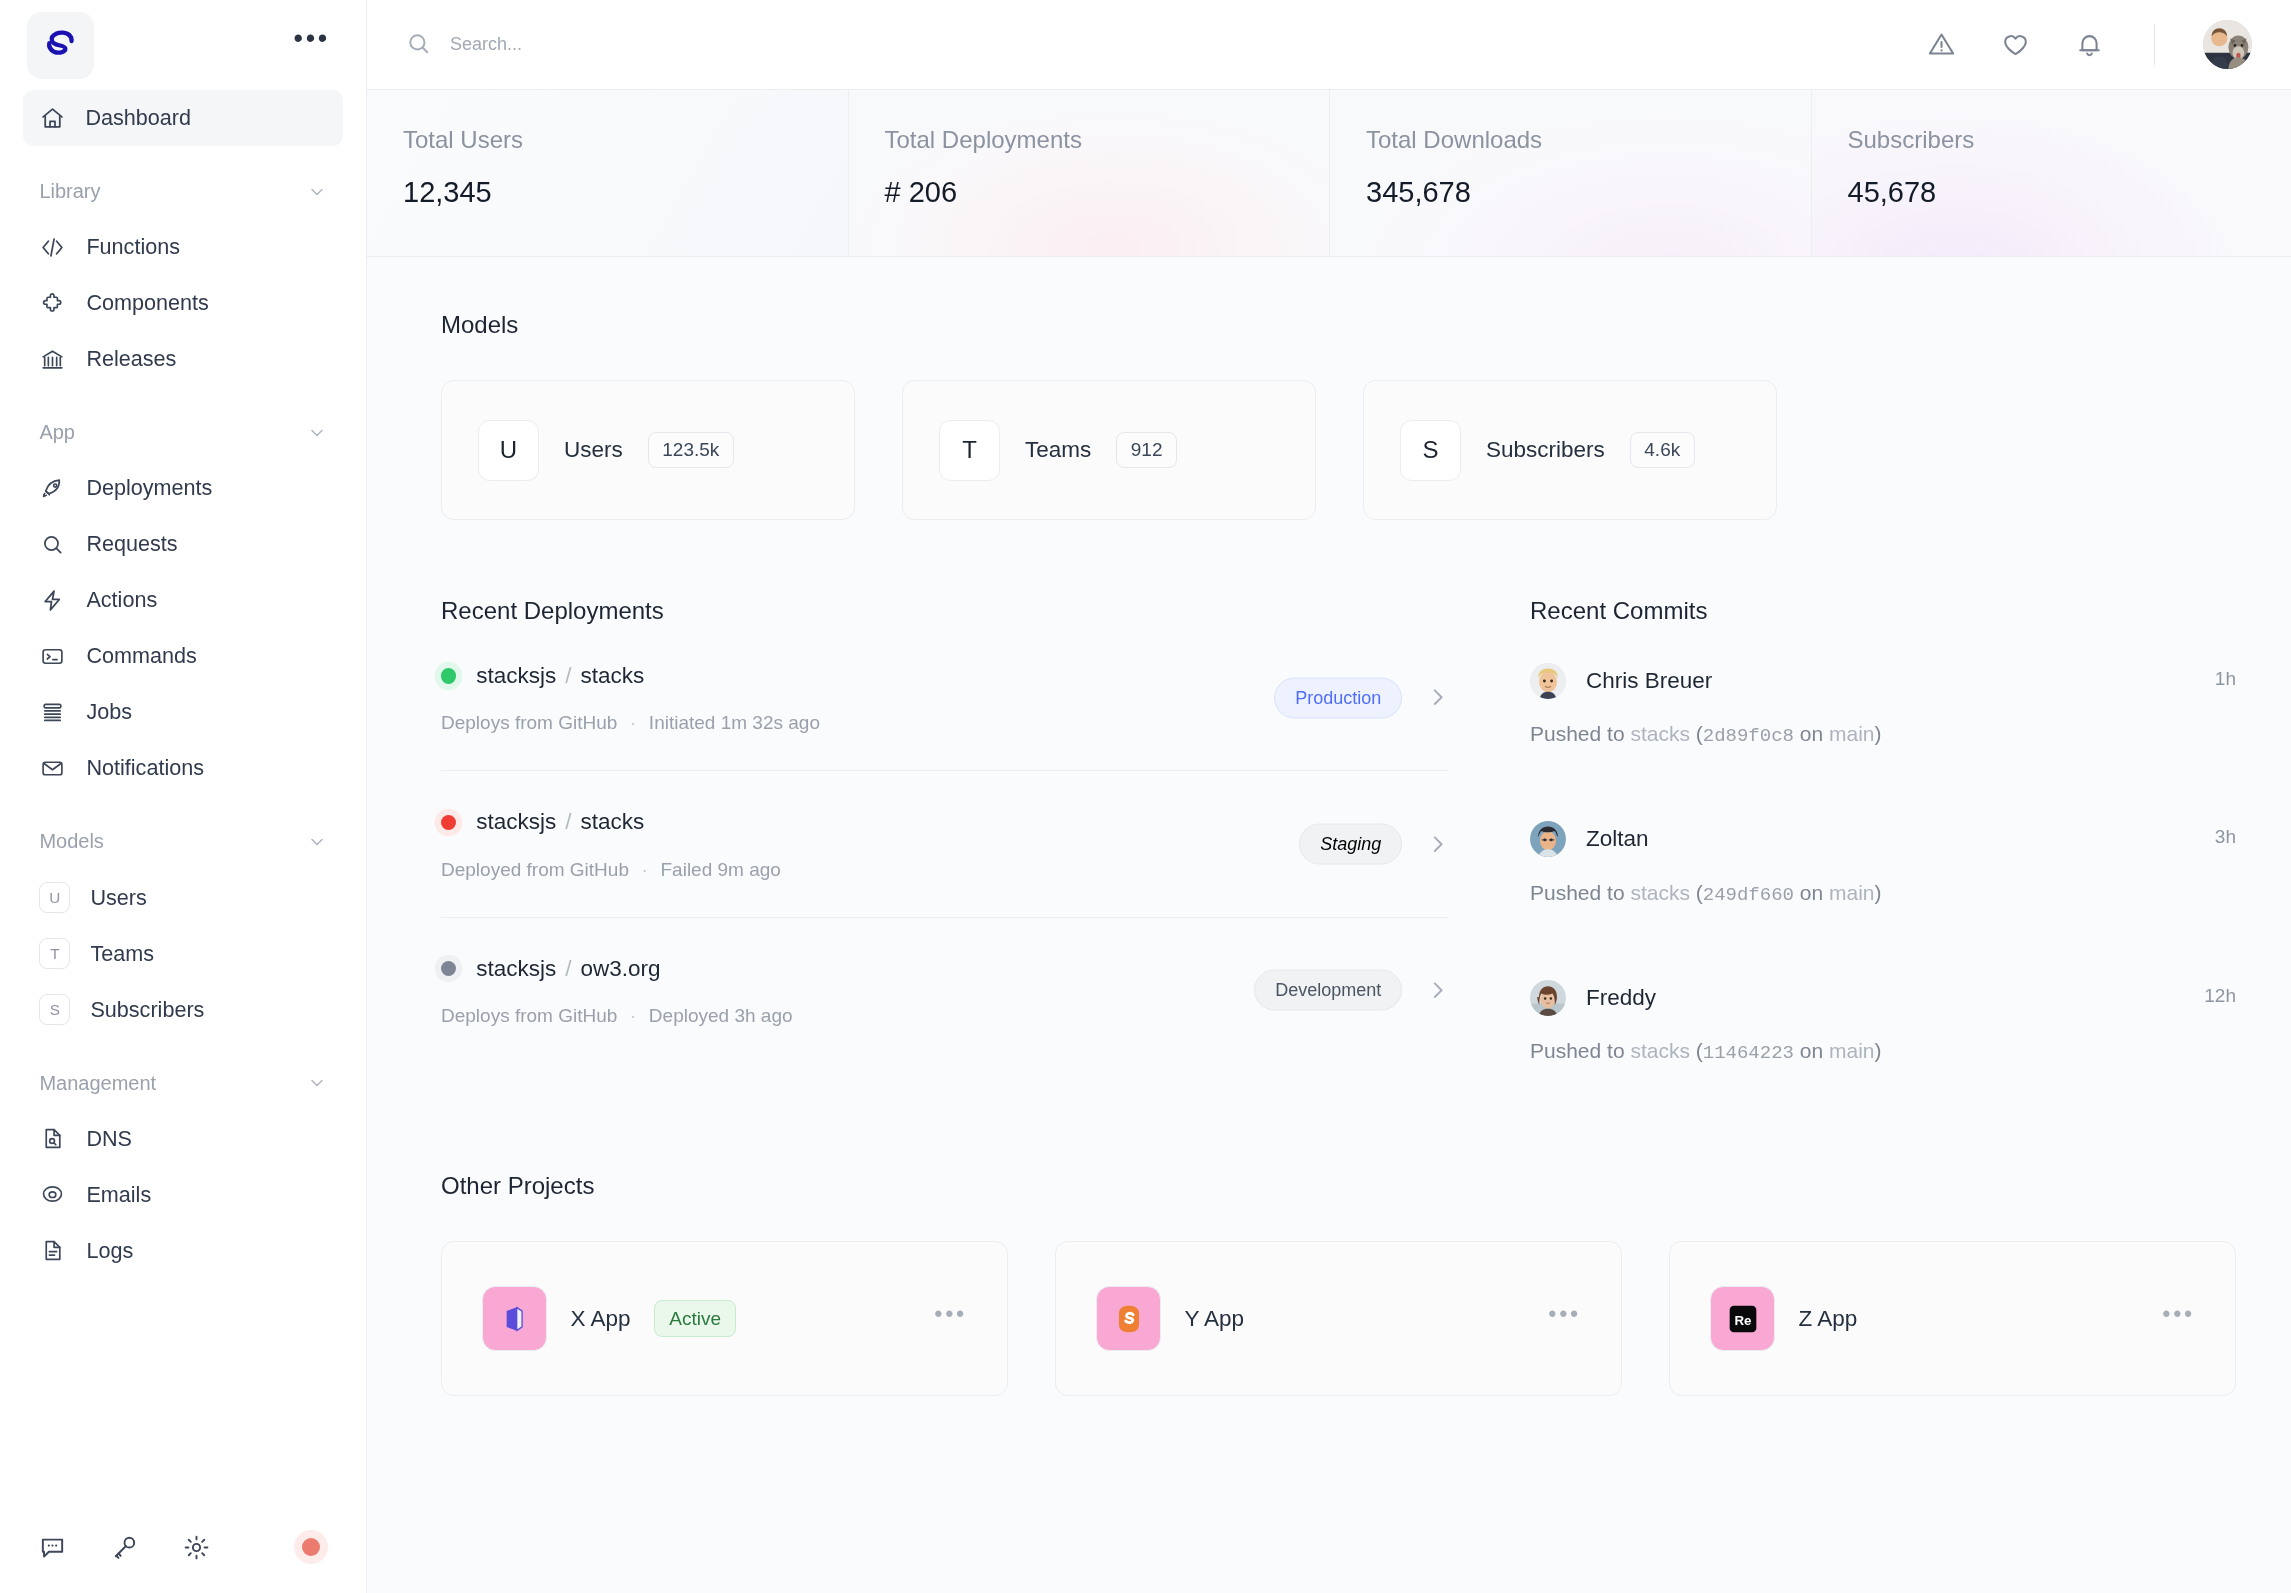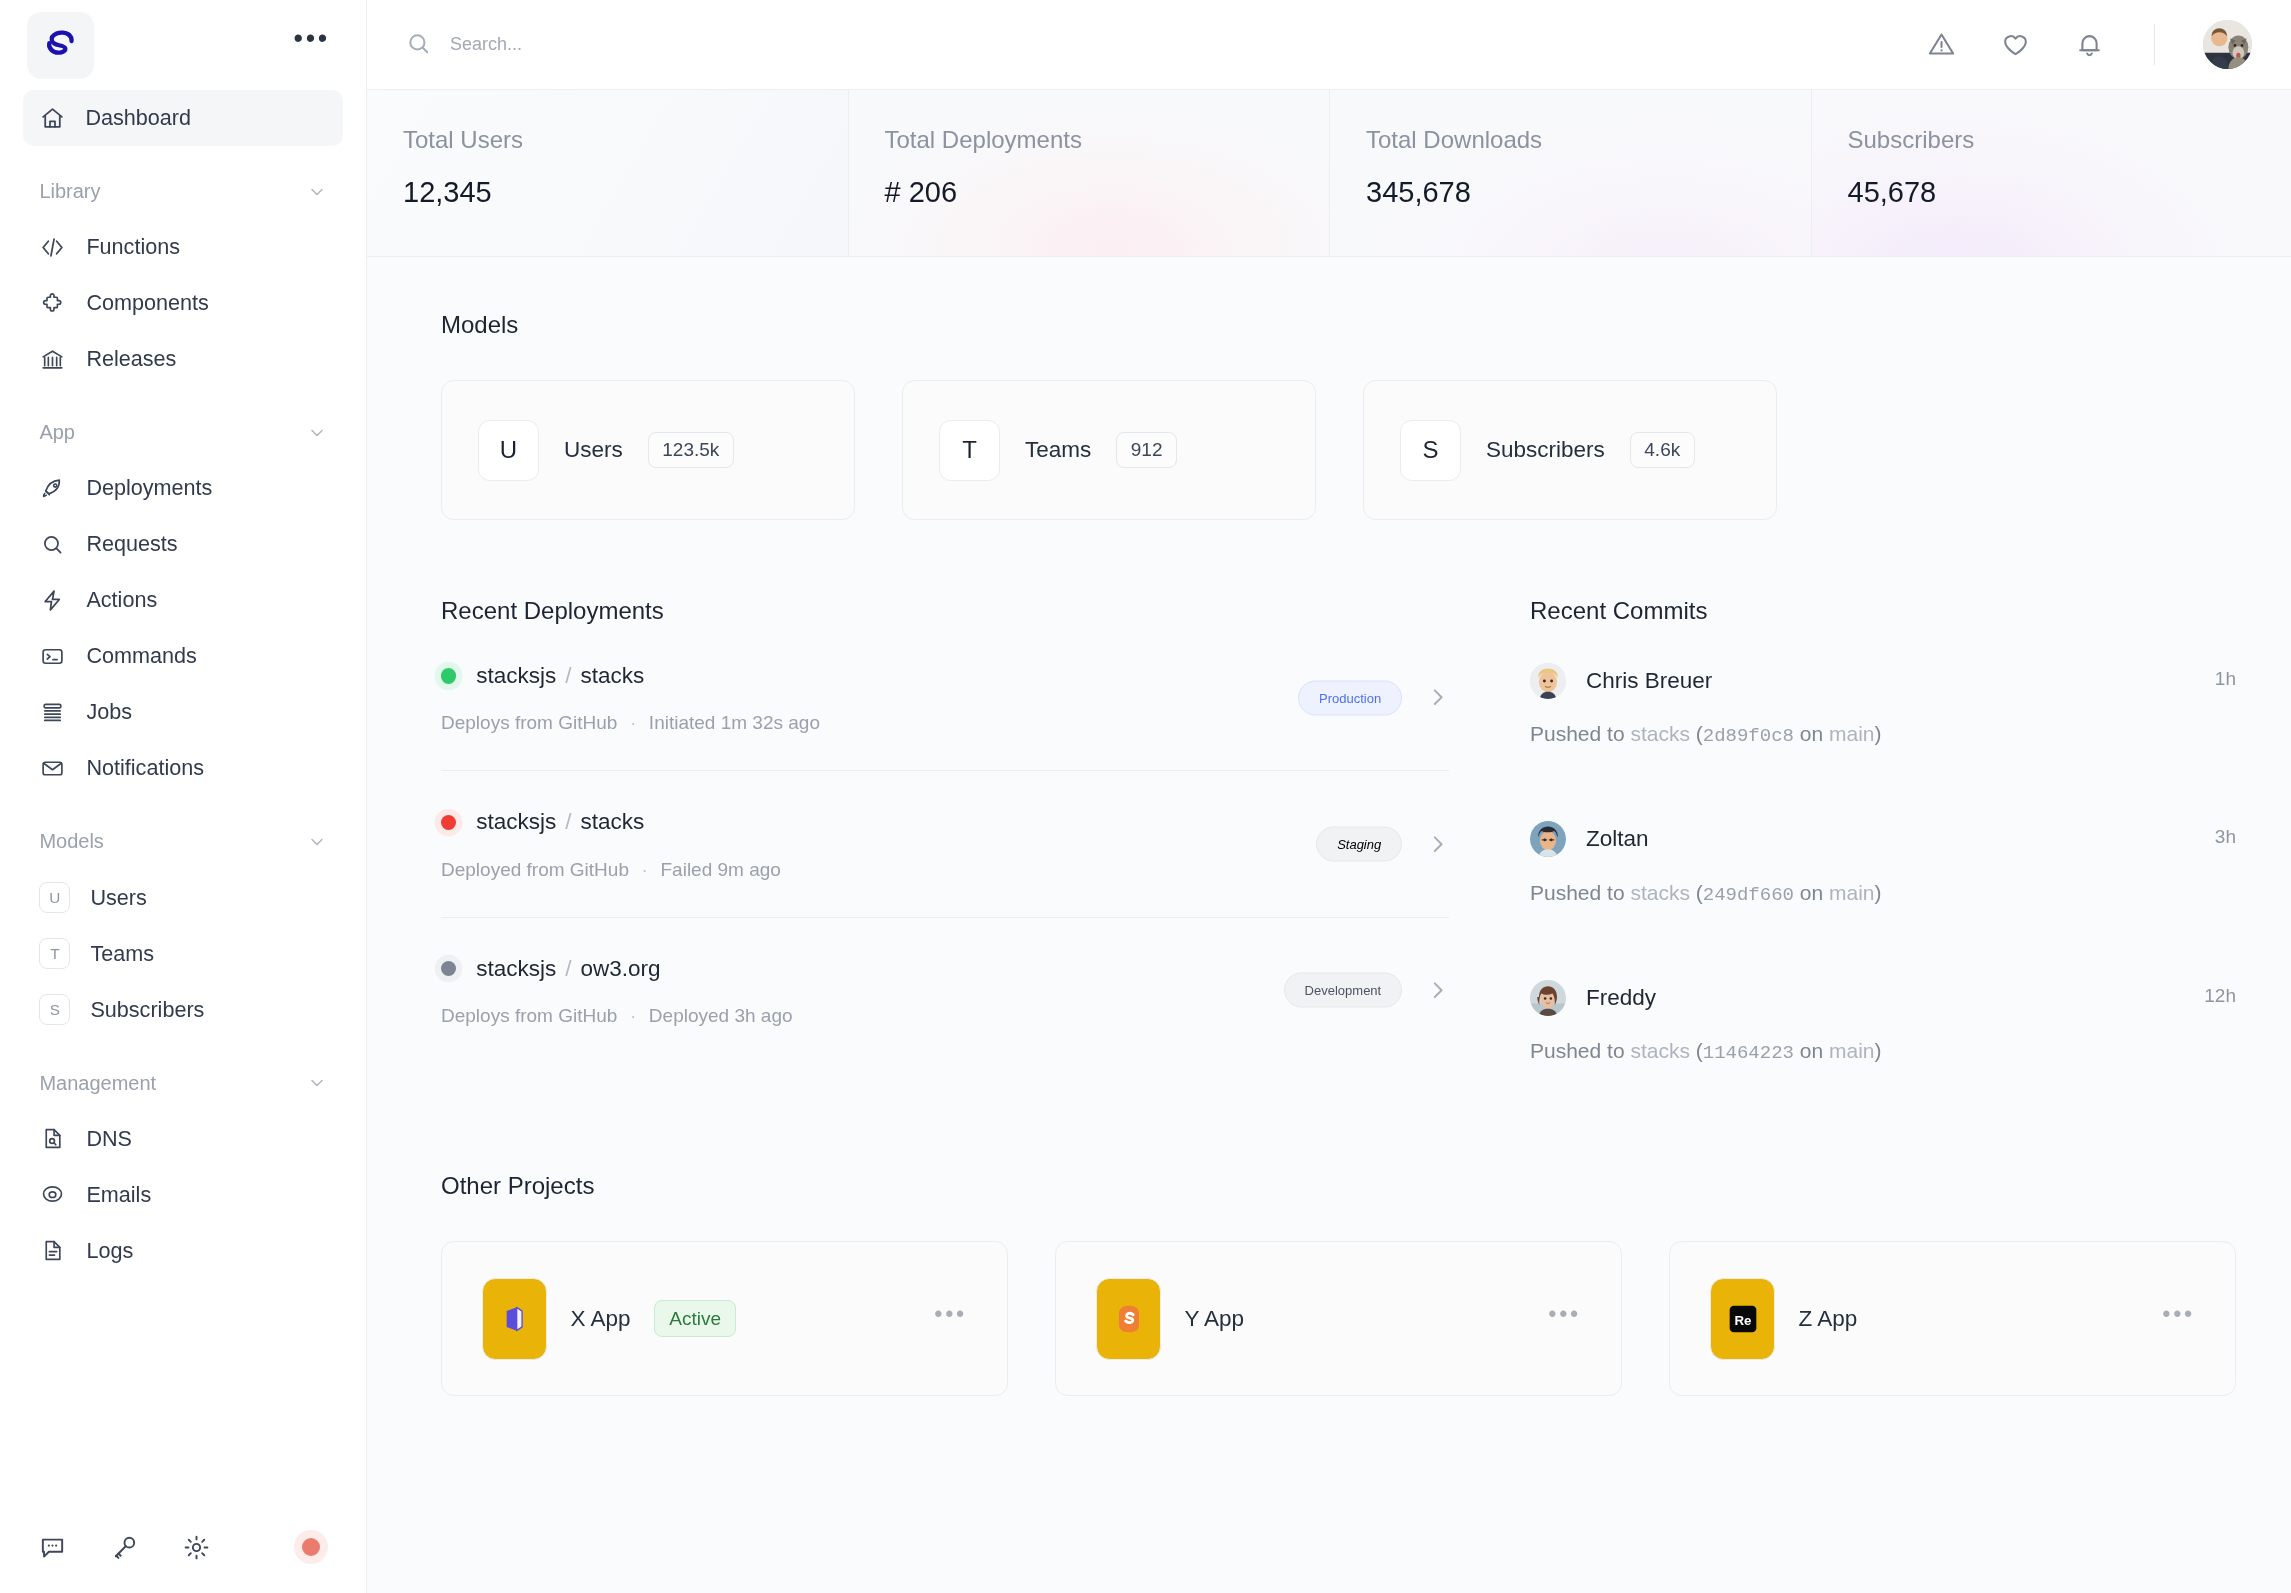--- a/index.html
+++ b/index.html
@@ -147,21 +147,21 @@
   .dot.red { background: #ef3d33; box-shadow: 0 0 0 6.3px #fde9e7; }
   .dot.gray { background: #7d8595; box-shadow: 0 0 0 6.3px #eef0f3; }
   .repo { font-size: 22.5px; color: #1e2734; }
   .repo .slash { color: #b4bac3; margin: 0 9px; }
   .dep-meta { margin-top: 23.4px; font-size: 19px; color: #9aa1ac; }
   .dep-meta .sep { margin: 0 12.6px; color: #c3c8d0; }
   .dep-right {
     position: absolute; right: 0; top: 50%; transform: translateY(-50%);
     display: flex; align-items: center; gap: 23.4px;
   }
-  .env-pill { border-radius: 899px; padding: 9px 20px; font-size: 13px; }
+  .env-pill { border-radius: 899px; padding: 9px 20px; font-size: 18px; }
   .env-pill.production { color: #4f6ef7; background: #eef2fe; border: 0.9px solid #d9e2fd; }
   .env-pill.staging { color: #000000; background: #f1f2f4; border: 0.9px solid #e6e8eb; font-style: italic; }
   .env-pill.development { color: #4b5462; background: #f1f2f4; border: 0.9px solid #e6e8eb; }
   .chev-r svg { width: 23.4px; height: 23.4px; color: #a8aeb8; display: block; }
 
   
   .commit-row { padding: 38px 0 36px 0; position: relative; }
   .commit-line1 { display: flex; align-items: center; gap: 20px; }
   .cavatar { width: 36px; height: 36px; border-radius: 50%; overflow: hidden; flex: 0 0 36px; position: relative; background:#e6e8ec; }
   .cname { font-size: 22.5px; color: #1e2734; }
@@ -171,21 +171,21 @@
   .cmsg .mono { font-family: "Liberation Mono", monospace; font-size: 19px; color: #9aa1ab; }
 
   
   .op-title { margin-top: 72px; }
   .op-row { display: flex; gap: 47px; margin-top: 41px; }
   .op-card {
     flex: 1; height: 155px; border: 0.9px solid #ebedf0; border-radius: 12.6px;
     background: #fbfbfc; display: flex; align-items: center; padding: 0 40px; gap: 23.4px; cursor: pointer;
   }
   .op-tile {
-    width: 65px; height: 82px; border-radius: 13.5px; background: #eab308; border: 0.9px solid #eaecef;
+    width: 65px; height: 65px; border-radius: 13.5px; background: #f9a8d4; border: 0.9px solid #eaecef;
     display: flex; align-items: center; justify-content: center; flex: 0 0 65px;
   }
   .op-name { font-size: 22.5px; color: #25303f; }
   .badge-active {
     border: 0.9px solid #c8eacd; background: #eaf8ec; color: #2a7a3d;
     border-radius: 8px; padding: 6.3px 14.4px; font-size: 19px;
   }
   .op-more { margin-left: auto; color: #a8aeb8; font-size: 23.4px; letter-spacing: 2.7px; line-height: 7.2px; padding-bottom: 9px; cursor: pointer; }
 </style>
 </head>

